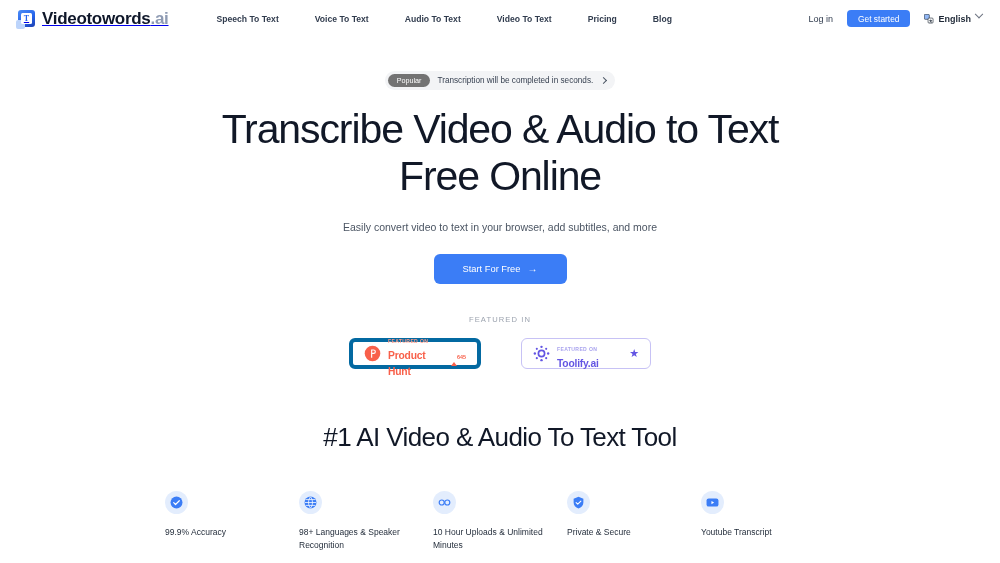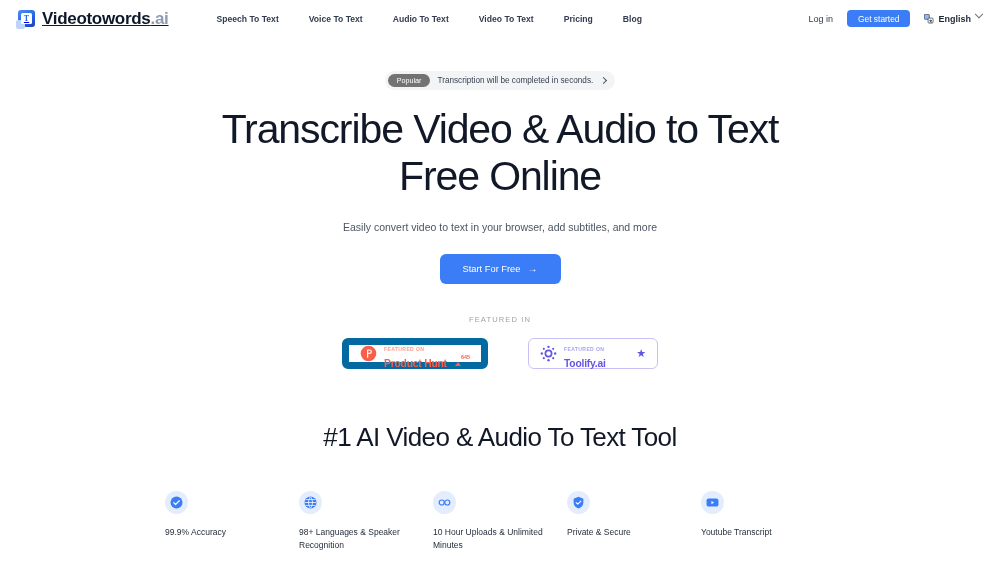--- a/index.html
+++ b/index.html
@@ -43,21 +43,21 @@
     font-size:8px; font-weight:bold; color:#2563eb;
     line-height:1;
     font-family:"Liberation Serif", serif;
   }
   .brand-name {
     font-size:17px; font-weight:bold; letter-spacing:-.3px;
     color:#0f172a; white-space:nowrap;
   }
   .brand-name .dim { color:#8e9bb3; font-weight:bold; }
 
-  .nav-links { display:flex; align-items:center; gap:6px; margin-left:36px; }
+  .nav-links { display:flex; align-items:center; gap:12px; margin-left:36px; }
   .nav-links a {
     font-size:8.6px; font-weight:bold; color:#313c4e;
     text-decoration:none; padding:0 12px; white-space:nowrap;
   }
 
   .nav-right {
     margin-left:auto; display:flex; align-items:center; gap:14px;
   }
   .login-link { font-size:9px; color:#313c4e; text-decoration:none; }
   .get-started {
@@ -107,42 +107,42 @@
   }
   .subhead {
     margin-top:21px;
     font-size:10.5px; color:#4b5563;
   }
   .cta {
     margin-top:21px;
     display:inline-flex; align-items:center; justify-content:center; gap:7px;
     background:#3b7df6; color:#fff;
     border:none; border-radius:6px;
-    width:121px; height:30px;
+    width:133px; height:30px;
     font-size:9.3px; cursor:pointer;
   }
   .cta .arrow { font-size:10px; line-height:1; }
 
   
   .featured-label {
     margin-top:31px;
     font-size:7.6px; letter-spacing:1.1px;
     color:#9ca3af;
   }
   .badges {
     margin-top:14px;
     display:flex; justify-content:center; gap:40px;
   }
   .badge {
     display:flex; align-items:center; gap:7px;
     border-radius:6px;
     height:31px; padding:0 11px;
     background:#fff; cursor:pointer;
   }
-  .badge.ph { border:7px solid #0369a1; width:146px; }
+  .badge.ph { border:4px solid #0369a1; width:132px; }
   .badge.tf { border:1px solid #c7c2f5; width:130px; }
   .badge-logo { width:17px; height:17px; flex:none; }
   .badge-txt { text-align:left; line-height:1; flex:1; }
   .badge-top { font-size:5.1px; letter-spacing:.35px; font-weight:bold; }
   .badge-main { font-size:10.3px; font-weight:bold; margin-top:2px; letter-spacing:-.2px; }
   .badge.ph .badge-top { color:#ff9a88; }
   .badge.ph .badge-main { color:#f8604a; }
   .badge.tf .badge-top { color:#a9a3ee; }
   .badge.tf .badge-main { color:#6355e3; }
   .badge-right { text-align:center; line-height:1; flex:none; }

